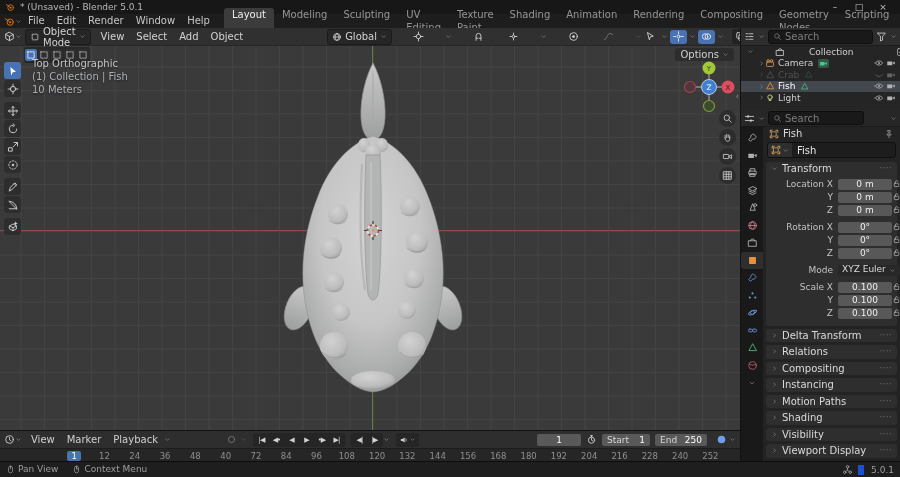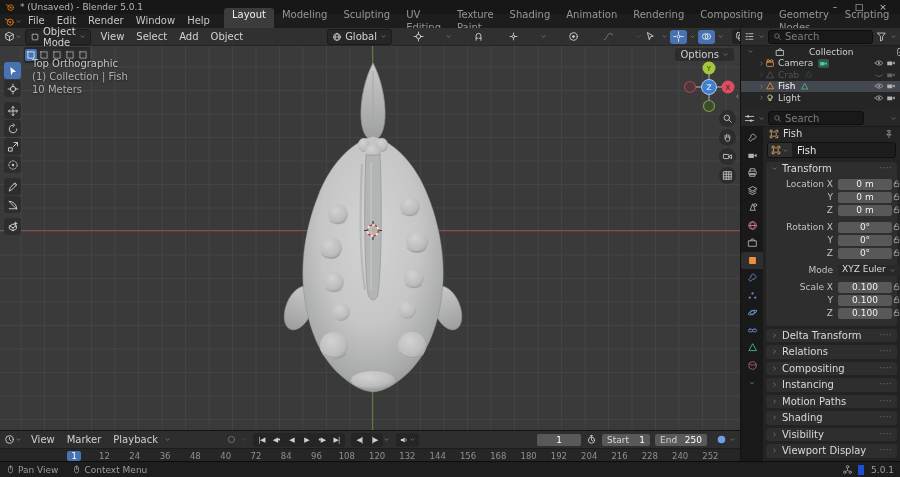--- a/index.html
+++ b/index.html
@@ -91,21 +91,21 @@
   .pbgrp{display:flex;align-items:center;background:#252525;border-radius:3px;height:14px;margin-left:6px;padding:0 1px}
   .pbtn{min-width:13px;height:12px;display:flex;align-items:center;justify-content:center;font-size:7px;letter-spacing:-1px;color:#d2d2d2;padding:0 1px}
   .tl-field{height:12px;background:#595959;border-radius:2px;display:flex;align-items:center;justify-content:center;color:#fff;font-size:9px}
   .tl-se{justify-content:space-between;padding:0 5px;box-sizing:border-box}
   .tl-se .l{color:#d6d6d6;margin-right:6px}
   #ruler{height:13px;background:#262626;border-top:1px solid #1d1d1d;white-space:nowrap;padding-left:59px;font-size:8.5px;color:#8f8f8f;display:flex;align-items:center}
   .tick{display:inline-block;width:30.3px;text-align:center;flex:none}
   .tick .cur{background:#4772b3;color:#fff;border-radius:2px;padding:0 4px;line-height:10px;display:inline-block}
   
   #statusbar{position:absolute;left:0;top:461px;width:900px;height:16px;background:#1e1e1e;border-top:1px solid #0d0d0d;display:flex;align-items:center;gap:14px;padding:0 6px;box-sizing:border-box;color:#9d9d9d;font-size:9px}
-  .hint{display:flex;align-items:center;gap:3px}
+  .hint{display:flex;gap:3px}
   #sb-right{margin-left:auto;display:flex;align-items:center;gap:5px}
   #sb-right .ver{border-left:6px solid #1d4ed8;padding-left:7px;color:#9d9d9d}
 </style>
 </head>
 <body>
 
 <div id="titlebar">
   <span class="icw logo">
       <svg class="ic" viewBox="0 0 16 16">
         <circle cx="9" cy="9" r="4.5"></circle>

